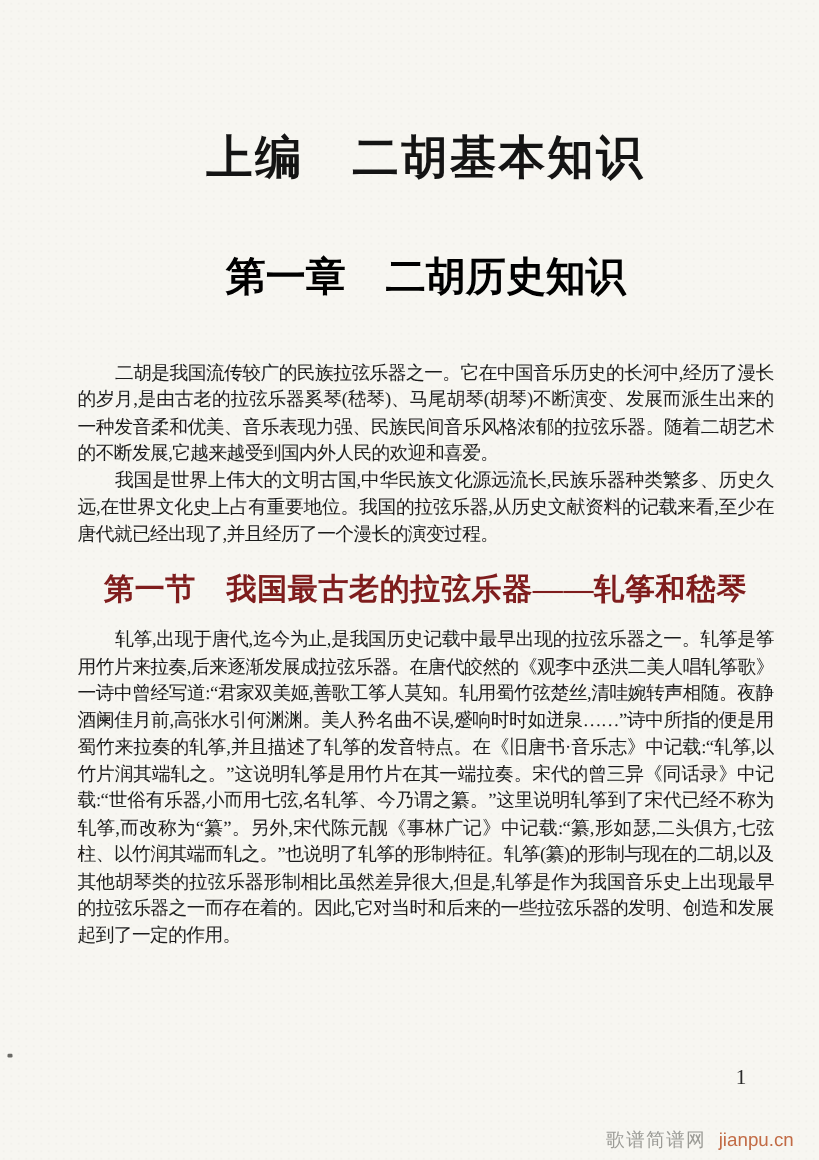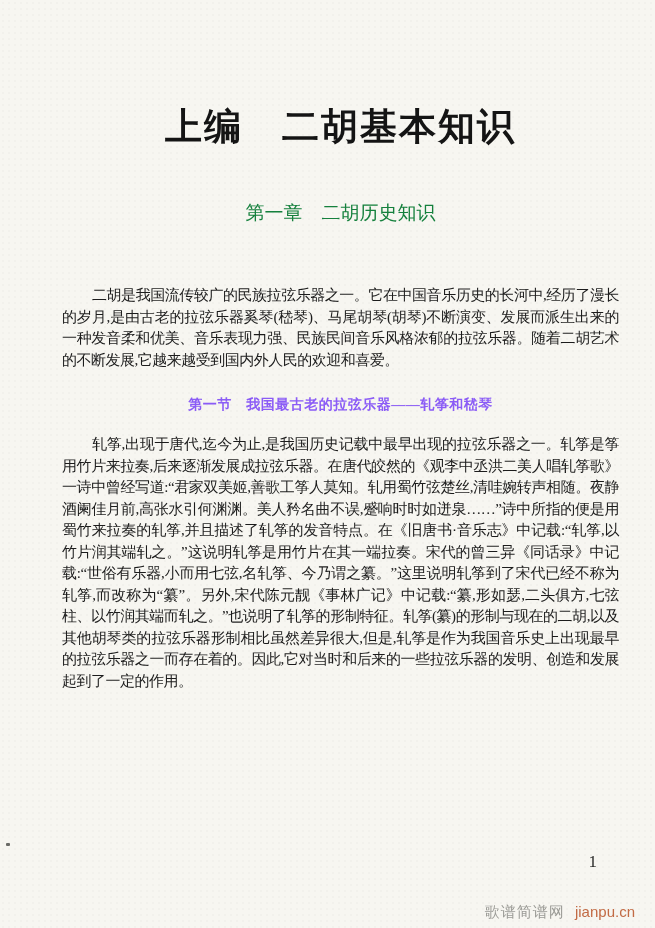--- a/index.html
+++ b/index.html
@@ -23,42 +23,42 @@
     text-align: center;
     font-size: 37px;
     font-weight: 700;
     letter-spacing: 2px;
     color: #141414;
     line-height: 1.25;
   }
   .chapter-title {
     margin: 52px 0 0 0;
     text-align: center;
-    font-size: 19px;
-    font-weight: 400;
-    color: #15803d;
+    font-size: 32px;
+    font-weight: 700;
+    color: #000000;
     line-height: 1.2;
   }
-  .body-text { margin-top: 60px; }
+  .body-text { margin-top: 48px; }
   .body-para {
     margin: 0;
     font-size: 15px;
     line-height: 21.5px;
     letter-spacing: -0.5px;
     text-align: justify;
     text-justify: inter-character;
     text-indent: 2em;
     color: #1c1c1c;
   }
   .section-title {
     margin: 20px 0 16px 0;
     text-align: center;
-    font-size: 14px;
+    font-size: 24px;
     font-weight: 700;
-    color: #8b5cf6;
+    color: #7f1d1d;
     line-height: 27px;
     letter-spacing: 0.5px;
   }
   .page-number {
     position: absolute;
     top: 852px; right: 58px;
     font-size: 17px;
     color: #2a2a2a;
     font-family: "Liberation Serif", "DejaVu Serif", serif;
   }
@@ -85,20 +85,21 @@
 <div class="page">
 
   <h1 class="part-title">上编　二胡基本知识</h1>
 
   <h2 class="chapter-title">第一章　二胡历史知识</h2>
 
   <div class="body-text">
 
     <p class="body-para">二胡是我国流传较广的民族拉弦乐器之一。它在中国音乐历史的长河中,经历了漫长的岁月,是由古老的拉弦乐器奚琴(嵇琴)、马尾胡琴(胡琴)不断演变、发展而派生出来的一种发音柔和优美、音乐表现力强、民族民间音乐风格浓郁的拉弦乐器。随着二胡艺术的不断发展,它越来越受到国内外人民的欢迎和喜爱。</p>
 
+    <p class="body-para">我国是世界上伟大的文明古国,中华民族文化源远流长,民族乐器种类繁多、历史久远,在世界文化史上占有重要地位。我国的拉弦乐器,从历史文献资料的记载来看,至少在唐代就已经出现了,并且经历了一个漫长的演变过程。</p>
 
     <h3 class="section-title">第一节　我国最古老的拉弦乐器——轧筝和嵇琴</h3>
 
     <p class="body-para">轧筝,出现于唐代,迄今为止,是我国历史记载中最早出现的拉弦乐器之一。轧筝是筝用竹片来拉奏,后来逐渐发展成拉弦乐器。在唐代皎然的《观李中丞洪二美人唱轧筝歌》一诗中曾经写道:“君家双美姬,善歌工筝人莫知。轧用蜀竹弦楚丝,清哇婉转声相随。夜静酒阑佳月前,高张水引何渊渊。美人矜名曲不误,蹙响时时如迸泉……”诗中所指的便是用蜀竹来拉奏的轧筝,并且描述了轧筝的发音特点。在《旧唐书·音乐志》中记载:“轧筝,以竹片润其端轧之。”这说明轧筝是用竹片在其一端拉奏。宋代的曾三异《同话录》中记载:“世俗有乐器,小而用七弦,名轧筝、今乃谓之纂。”这里说明轧筝到了宋代已经不称为轧筝,而改称为“纂”。另外,宋代陈元靓《事林广记》中记载:“纂,形如瑟,二头俱方,七弦柱、以竹润其端而轧之。”也说明了轧筝的形制特征。轧筝(纂)的形制与现在的二胡,以及其他胡琴类的拉弦乐器形制相比虽然差异很大,但是,轧筝是作为我国音乐史上出现最早的拉弦乐器之一而存在着的。因此,它对当时和后来的一些拉弦乐器的发明、创造和发展起到了一定的作用。</p>
 
 
 
   </div>
 
   <div class="page-number">1</div>

